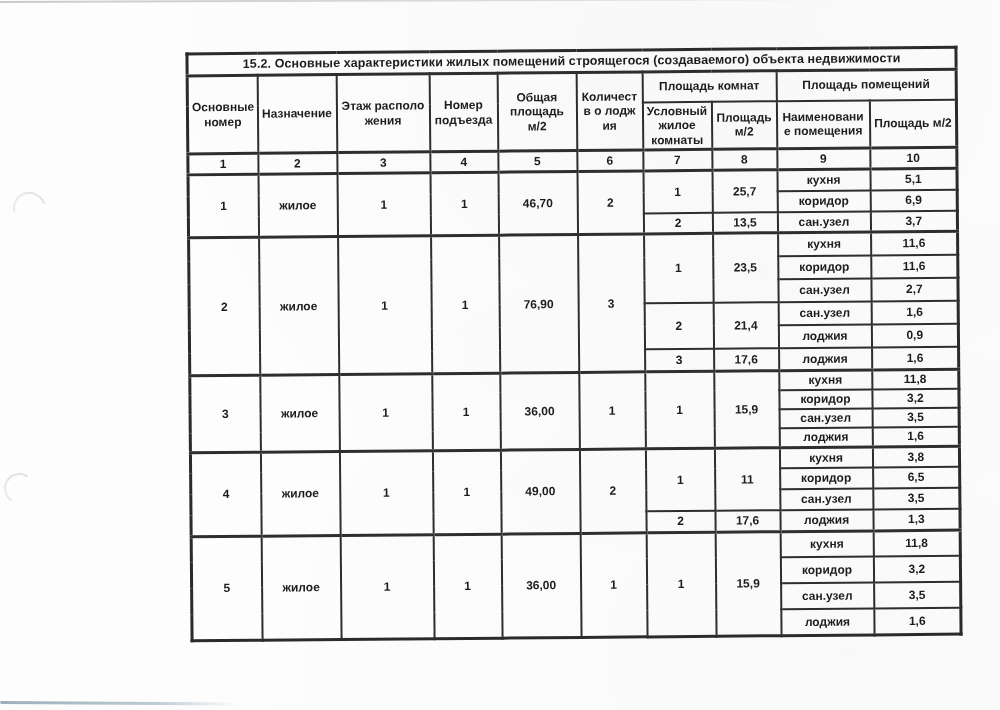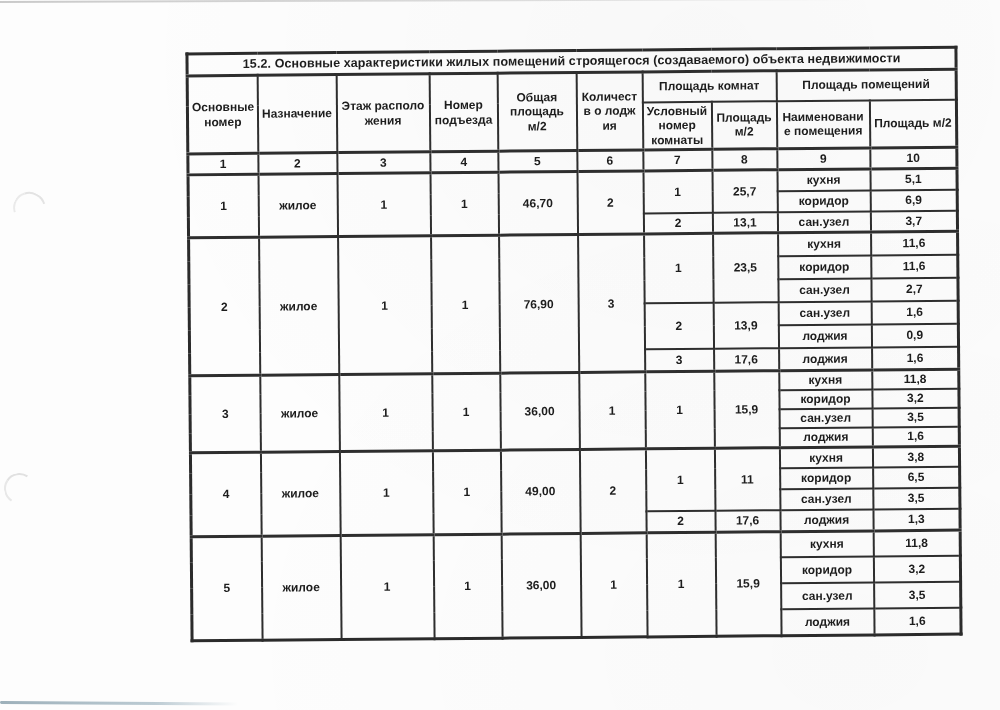--- a/index.html
+++ b/index.html
@@ -103,21 +103,21 @@
           <td rowspan="2">Основные номер</td>
           <td rowspan="2">Назначение</td>
           <td rowspan="2" class="brk">Этаж расположения</td>
           <td rowspan="2">Номер подъезда</td>
           <td rowspan="2">Общая площадь м/2</td>
           <td rowspan="2" class="brk">Количеств о лоджия</td>
           <td colspan="2">Площадь комнат</td>
           <td colspan="2">Площадь помещений</td>
         </tr>
         <tr class="hdrB">
-          <td>Условный номер комнаты</td>
+          <td>Условный жилое комнаты</td>
           <td>Площадь м/2</td>
           <td class="brk">Наименовани е помещения</td>
           <td>Площадь м/2</td>
         </tr>
         <tr class="nums">
           <td>1</td>
           <td>2</td>
           <td>3</td>
           <td>4</td>
           <td>5</td>
@@ -139,21 +139,21 @@
           <td rowspan="2">25,7</td>
           <td>кухня</td>
           <td>5,1</td>
         </tr>
         <tr class="a1">
           <td>коридор</td>
           <td>6,9</td>
         </tr>
         <tr class="a1">
           <td>2</td>
-          <td>13,1</td>
+          <td>13,5</td>
           <td>сан.узел</td>
           <td>3,7</td>
         </tr>
 
         <tr class="a2 apt-start">
           <td rowspan="6">2</td>
           <td rowspan="6">жилое</td>
           <td rowspan="6">1</td>
           <td rowspan="6">1</td>
           <td rowspan="6">76,90</td>
@@ -166,21 +166,21 @@
         <tr class="a2">
           <td>коридор</td>
           <td>11,6</td>
         </tr>
         <tr class="a2">
           <td>сан.узел</td>
           <td>2,7</td>
         </tr>
         <tr class="a2">
           <td rowspan="2">2</td>
-          <td rowspan="2">13,9</td>
+          <td rowspan="2">21,4</td>
           <td>сан.узел</td>
           <td>1,6</td>
         </tr>
         <tr class="a2">
           <td>лоджия</td>
           <td>0,9</td>
         </tr>
         <tr class="a2">
           <td>3</td>
           <td>17,6</td>

